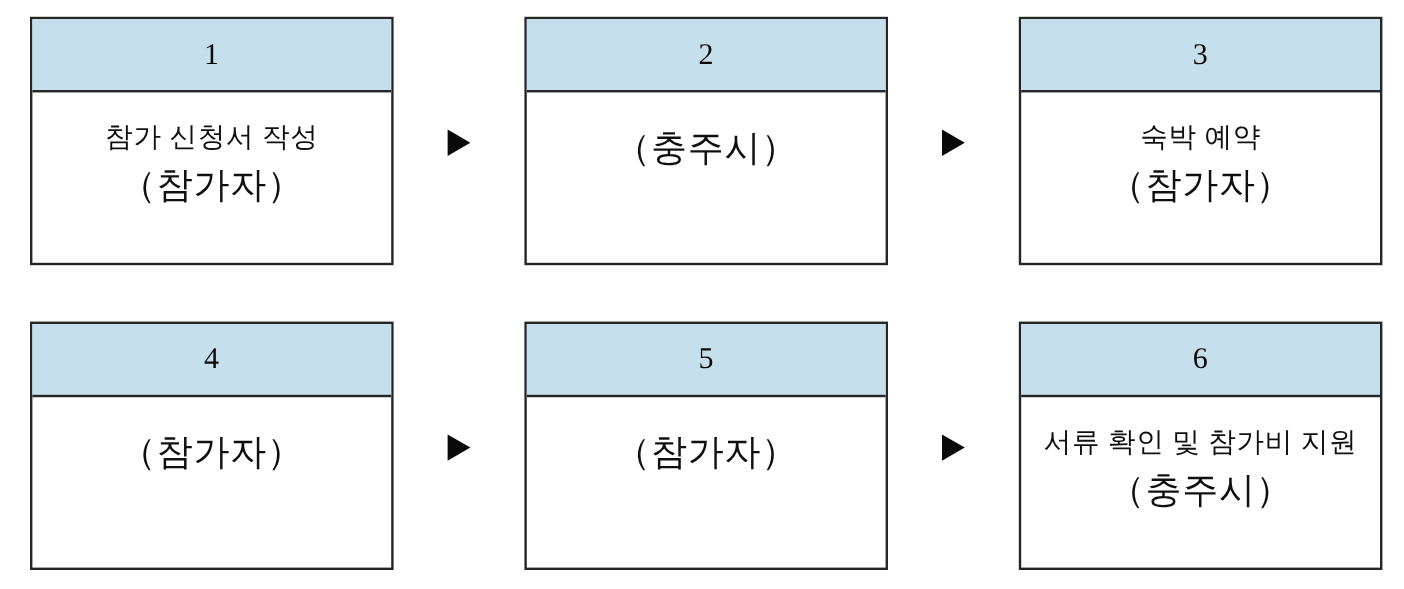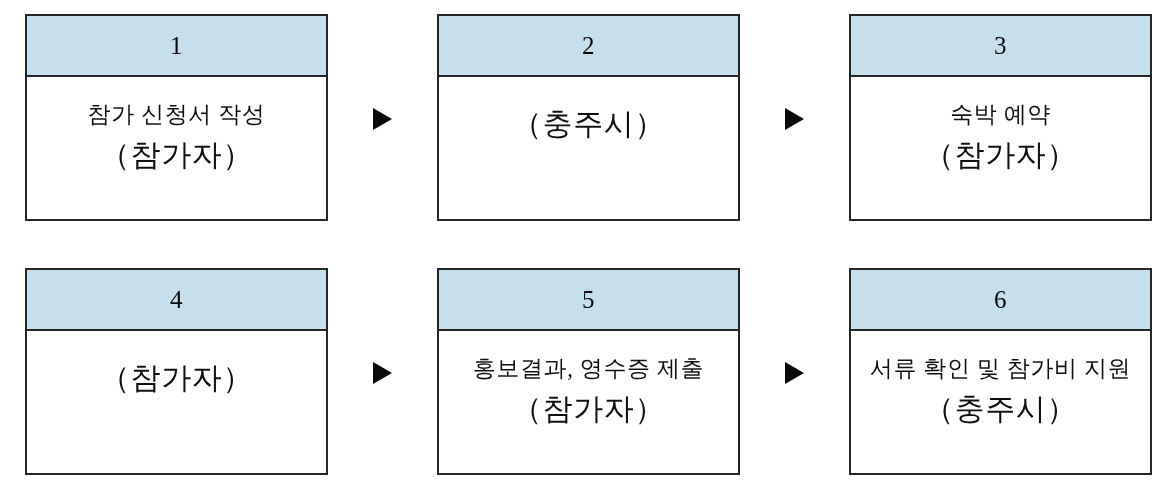--- a/index.html
+++ b/index.html
@@ -179,21 +179,20 @@
 
     <div class="connector">
       <span class="arrow-glyph"></span>
     </div>
 
     <div class="node">
       <div class="node-header">
         <span class="node-number">5</span>
       </div>
       <div class="node-body">
-        <span class="node-title">홍보결과, 영수증 제출</span>
         <span class="node-actor">（참가자）</span>
       </div>
     </div>
 
     <div class="connector">
       <span class="arrow-glyph"></span>
     </div>
 
     <div class="node">
       <div class="node-header">

